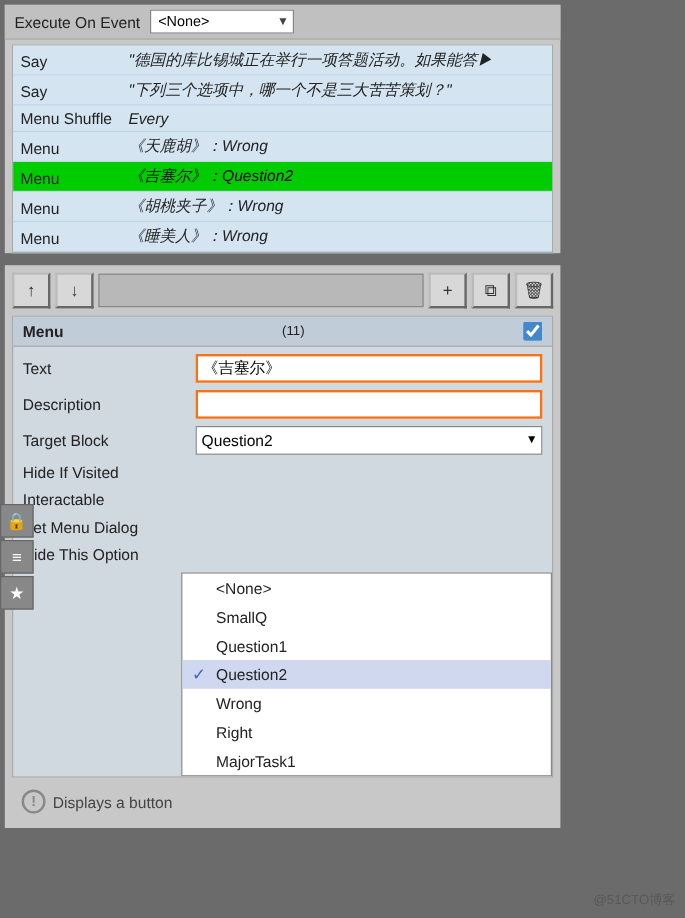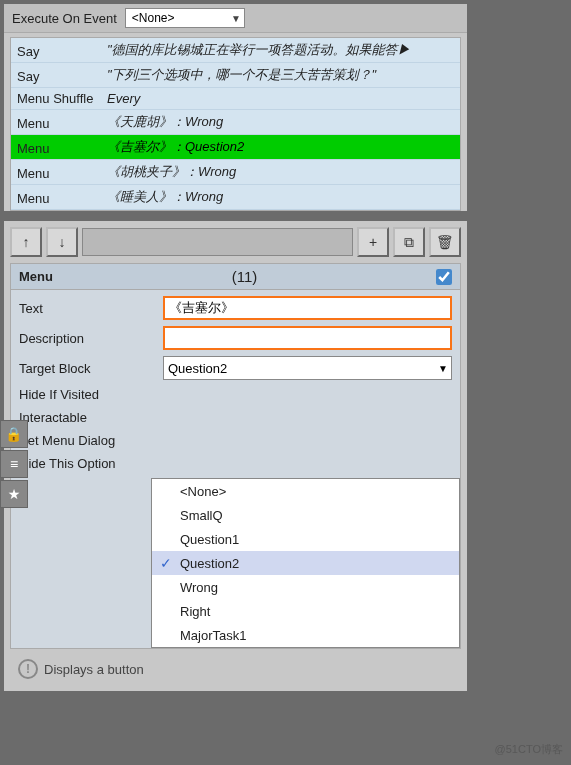--- a/index.html
+++ b/index.html
@@ -160,21 +160,21 @@
       padding: 4px 8px;
     }
 
     .menu-block-title {
       font-size: 13px;
       font-weight: bold;
       color: #222;
     }
 
     .menu-block-number {
-      font-size: 15px;
+      font-size: 11px;
       color: #222;
     }
 
     .menu-checkbox {
       width: 16px;
       height: 16px;
       accent-color: #4488cc;
     }
 
     .properties-grid {

